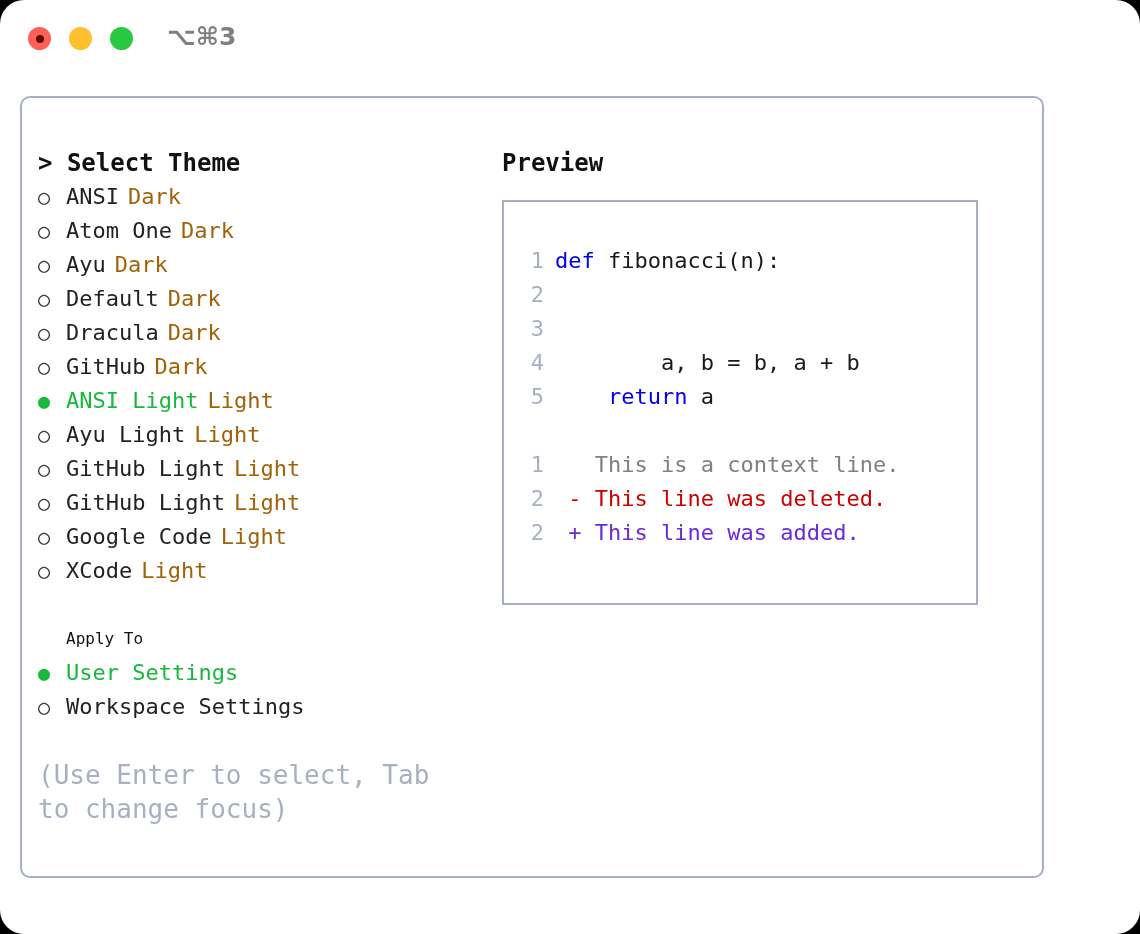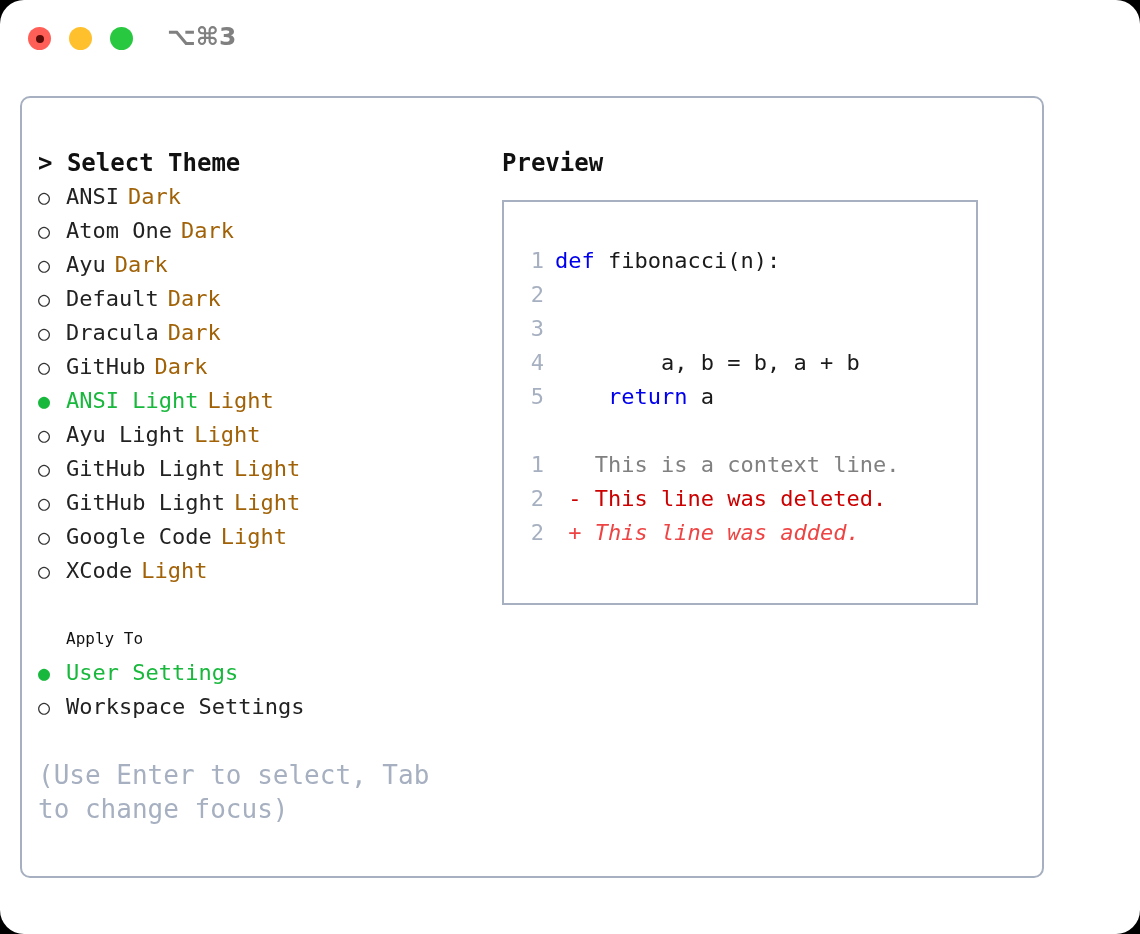--- a/index.html
+++ b/index.html
@@ -180,21 +180,21 @@
     padding-left: 11px;
   }
   .gap-line { height: 34px; }
 
   .tok-kw   { color: #0000ee; }
   .tok-fn   { color: #00bcd4; }
   .tok-num  { color: #18b83c; }
   .tok-plain{ color: #1a1a1a; margin-top: 32px; }
   .tok-ctx  { color: #808080; }
   .tok-del  { color: #cc0000; }
-  .tok-add  { color: #ef4444; font-style: italic; }
+  .tok-add  { color: #6d28d9; }
 </style>
 </head>
 <body>
 
 <div class="window">
 
   <div class="titlebar">
     <div class="traffic">
       <span class="dot red"></span>
       <span class="dot yellow"></span>

